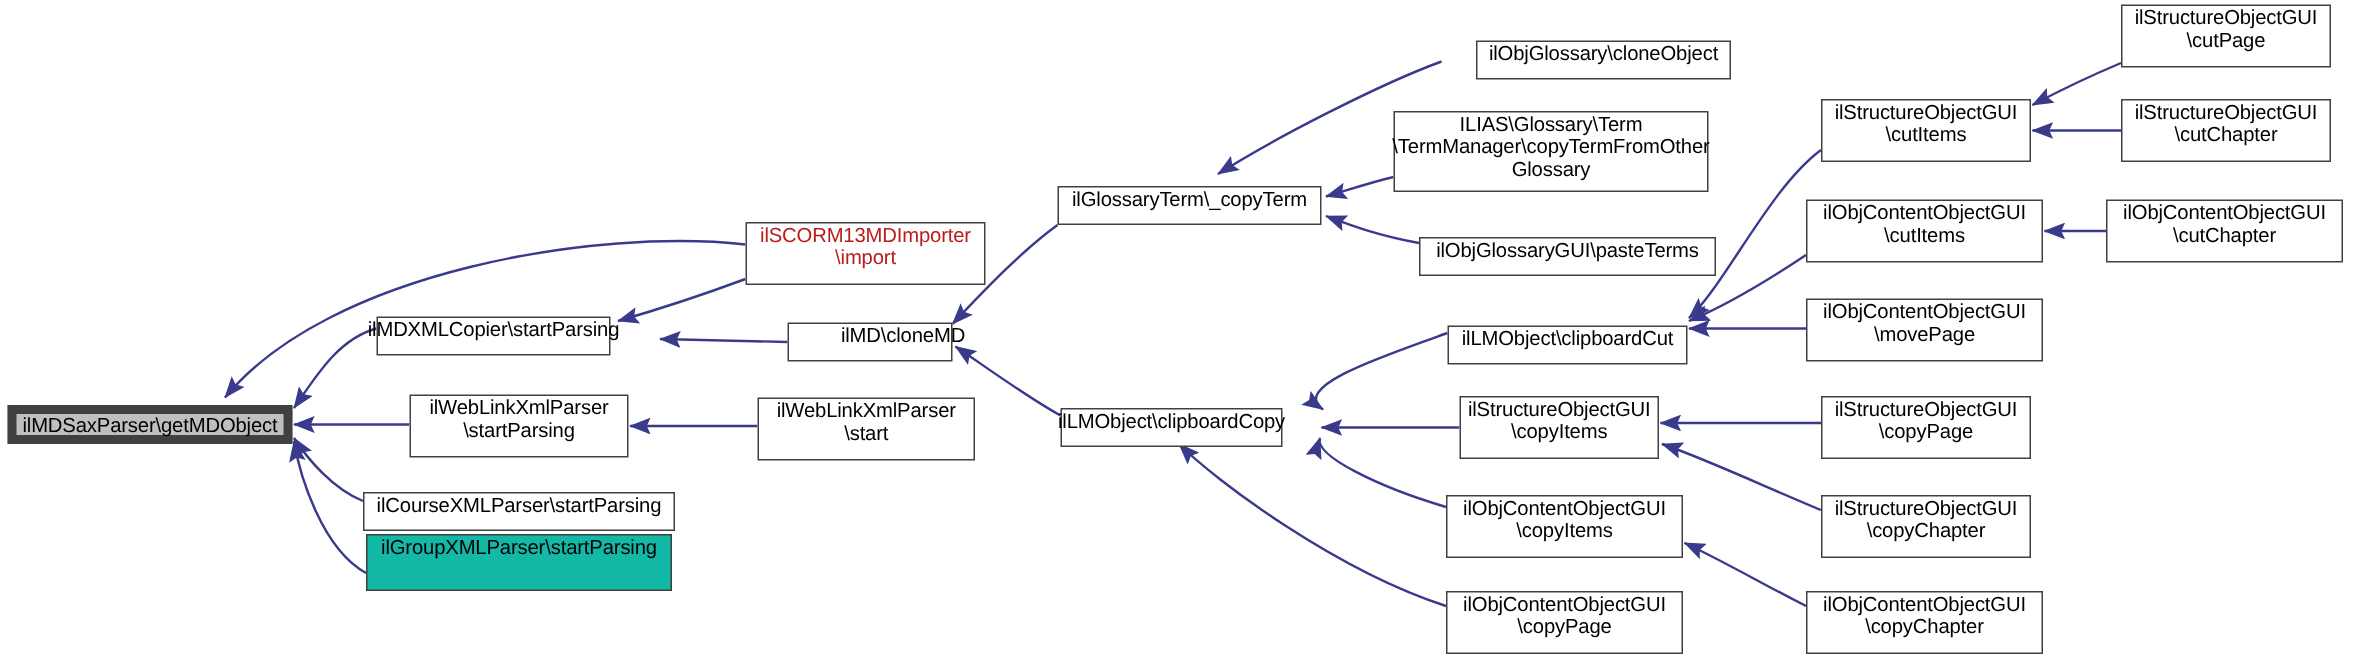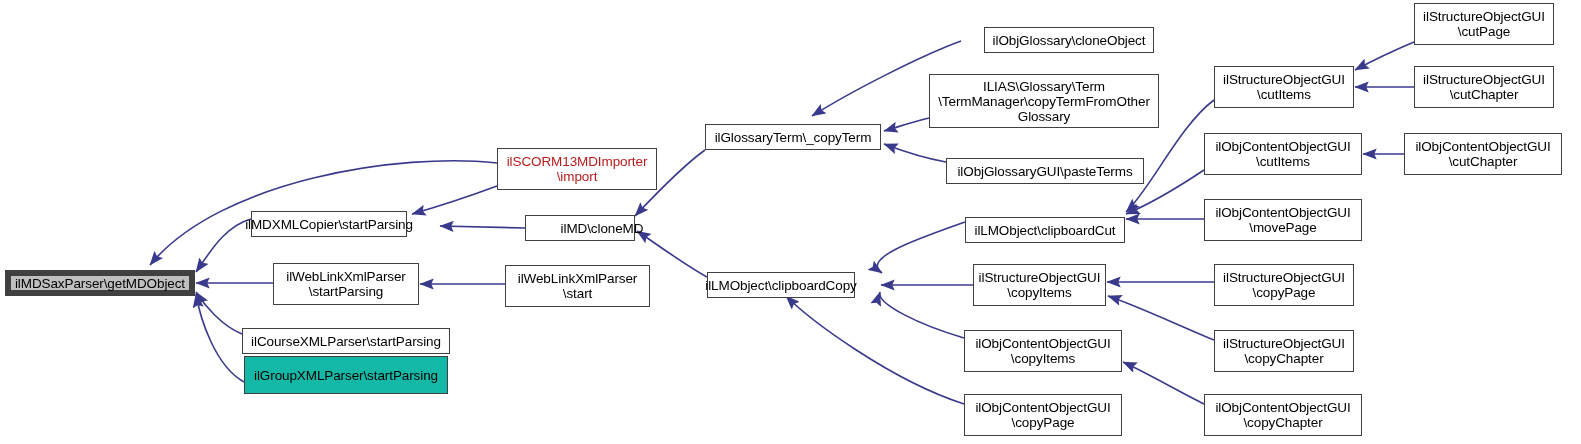--- a/index.html
+++ b/index.html
@@ -1,20 +1,20 @@
 <!DOCTYPE html>
 <html><head>
 <meta charset="utf-8">
 <style>
   html,body{margin:0;padding:0;background:#ffffff;}
   body{font-family:"Liberation Sans", sans-serif;}
   #graph-root{position:relative;width:1581px;height:444px;background:#ffffff;overflow:hidden;}
   #graph-svg{position:absolute;left:0;top:0;width:1581px;height:444px;}
   .node-box{position:absolute;box-sizing:border-box;background:#ffffff;border:1px solid #404040;
-            display:flex;align-items:center;justify-content:center;text-align:center;
+            display:flex;align-items:flex-start;justify-content:center;text-align:center;
             font-family:"Liberation Sans", sans-serif;font-size:13.5px;color:#000000;
             line-height:15px;letter-spacing:-0.1px;white-space:pre-line;}
   .node-box.root{background:#bfbfbf;border:6px solid #701a75;}
   .node-label{display:block;padding:0 3px;}
 </style>
 </head>
 <body>
 
 <div id="graph-root" style="width: 1581px; height: 444px; background: rgb(255, 255, 255);">
   <svg id="graph-svg" viewBox="0 0 1581 444" xmlns="http://www.w3.org/2000/svg" width="1581" height="444">
@@ -60,21 +60,21 @@
       <div class="node-box" style="left: 242px; top: 328px; width: 208px; height: 26px; border-color: rgb(64, 64, 64); background: rgb(255, 255, 255); color: rgb(0, 0, 0);"><span class="node-label">ilCourseXMLParser\startParsing</span></div>
       <div class="node-box" style="left: 244px; top: 356px; width: 204px; height: 38px; border-color: rgb(64, 64, 64); background: #14b8a6; color: rgb(0, 0, 0);"><span class="node-label">ilGroupXMLParser\startParsing</span></div>
       <div class="node-box" style="left: 497px; top: 148px; width: 160px; height: 42px; border-color: rgb(64, 64, 64); background: rgb(255, 255, 255); color: #b91c1c;"><span class="node-label">ilSCORM13MDImporter
 \import</span></div>
       <div class="node-box" style="left: 525px; top: 215px; width: 110px; height: 26px; border-color: rgb(64, 64, 64); background: rgb(255, 255, 255); color: rgb(0, 0, 0); padding-left: 44px;"><span class="node-label">ilMD\cloneMD</span></div>
       <div class="node-box" style="left: 505px; top: 265px; width: 145px; height: 42px; border-color: rgb(64, 64, 64); background: rgb(255, 255, 255); color: rgb(0, 0, 0);"><span class="node-label">ilWebLinkXmlParser
 \start</span></div>
       <div class="node-box" style="left: 705px; top: 124px; width: 176px; height: 26px; border-color: rgb(64, 64, 64); background: rgb(255, 255, 255); color: rgb(0, 0, 0);"><span class="node-label">ilGlossaryTerm\_copyTerm</span></div>
       <div class="node-box" style="left: 707px; top: 272px; width: 148px; height: 26px; border-color: rgb(64, 64, 64); background: rgb(255, 255, 255); color: rgb(0, 0, 0);"><span class="node-label">ilLMObject\clipboardCopy</span></div>
       <div class="node-box" style="left: 961px; top: 27px; width: 170px; height: 26px; border-color: rgb(64, 64, 64); background: rgb(255, 255, 255); color: rgb(0, 0, 0); margin-left: 23px;"><span class="node-label">ilObjGlossary\cloneObject</span></div>
-      <div class="node-box" style="left: 929px; top: 74px; width: 230px; height: 54px; border-color: rgb(64, 64, 64); background: rgb(255, 255, 255); color: rgb(0, 0, 0);"><span class="node-label">ILIAS\Glossary\Term
+      <div class="node-box" style="left: 929px; top: 74px; width: 210px; height: 54px; border-color: rgb(64, 64, 64); background: rgb(255, 255, 255); color: rgb(0, 0, 0);"><span class="node-label">ILIAS\Glossary\Term
 \TermManager\copyTermFromOther
 Glossary</span></div>
       <div class="node-box" style="left: 946px; top: 158px; width: 198px; height: 26px; border-color: rgb(64, 64, 64); background: rgb(255, 255, 255); color: rgb(0, 0, 0);"><span class="node-label">ilObjGlossaryGUI\pasteTerms</span></div>
       <div class="node-box" style="left: 965px; top: 205px; width: 160px; height: 26px; border-color: rgb(64, 64, 64); background: rgb(255, 255, 255); color: rgb(0, 0, 0); margin-top: 12px;"><span class="node-label">ilLMObject\clipboardCut</span></div>
       <div class="node-box" style="left: 973px; top: 264px; width: 133px; height: 42px; border-color: rgb(64, 64, 64); background: rgb(255, 255, 255); color: rgb(0, 0, 0);"><span class="node-label">ilStructureObjectGUI
 \copyItems</span></div>
       <div class="node-box" style="left: 964px; top: 330px; width: 158px; height: 42px; border-color: rgb(64, 64, 64); background: rgb(255, 255, 255); color: rgb(0, 0, 0);"><span class="node-label">ilObjContentObjectGUI
 \copyItems</span></div>
       <div class="node-box" style="left: 964px; top: 394px; width: 158px; height: 42px; border-color: rgb(64, 64, 64); background: rgb(255, 255, 255); color: rgb(0, 0, 0);"><span class="node-label">ilObjContentObjectGUI
 \copyPage</span></div>

